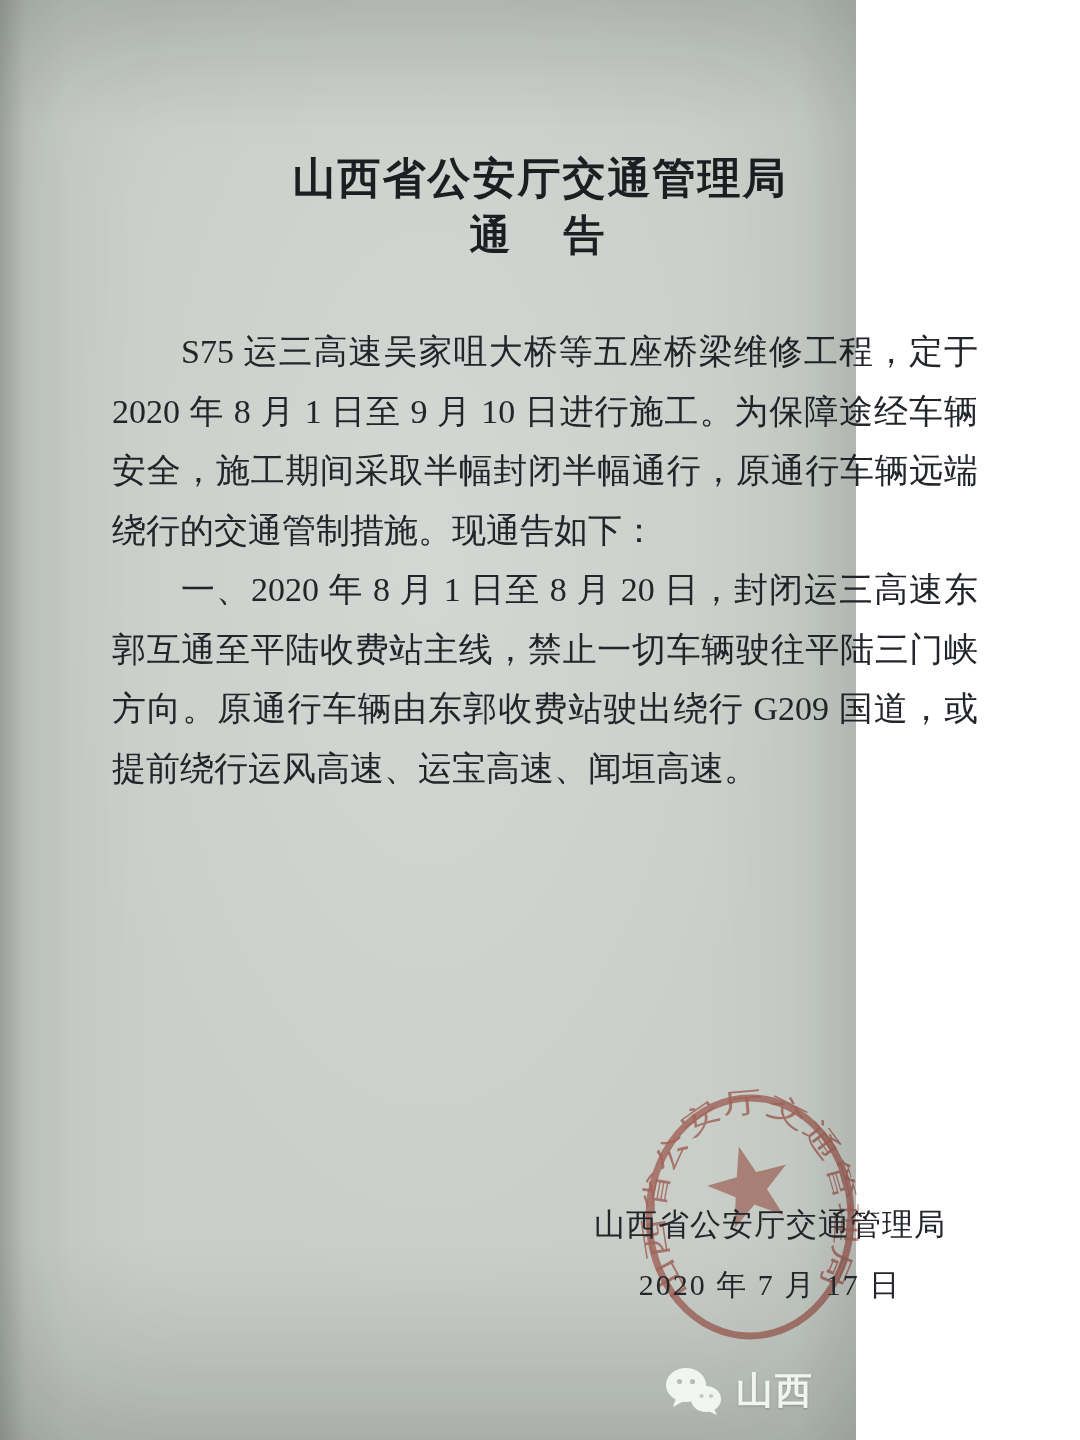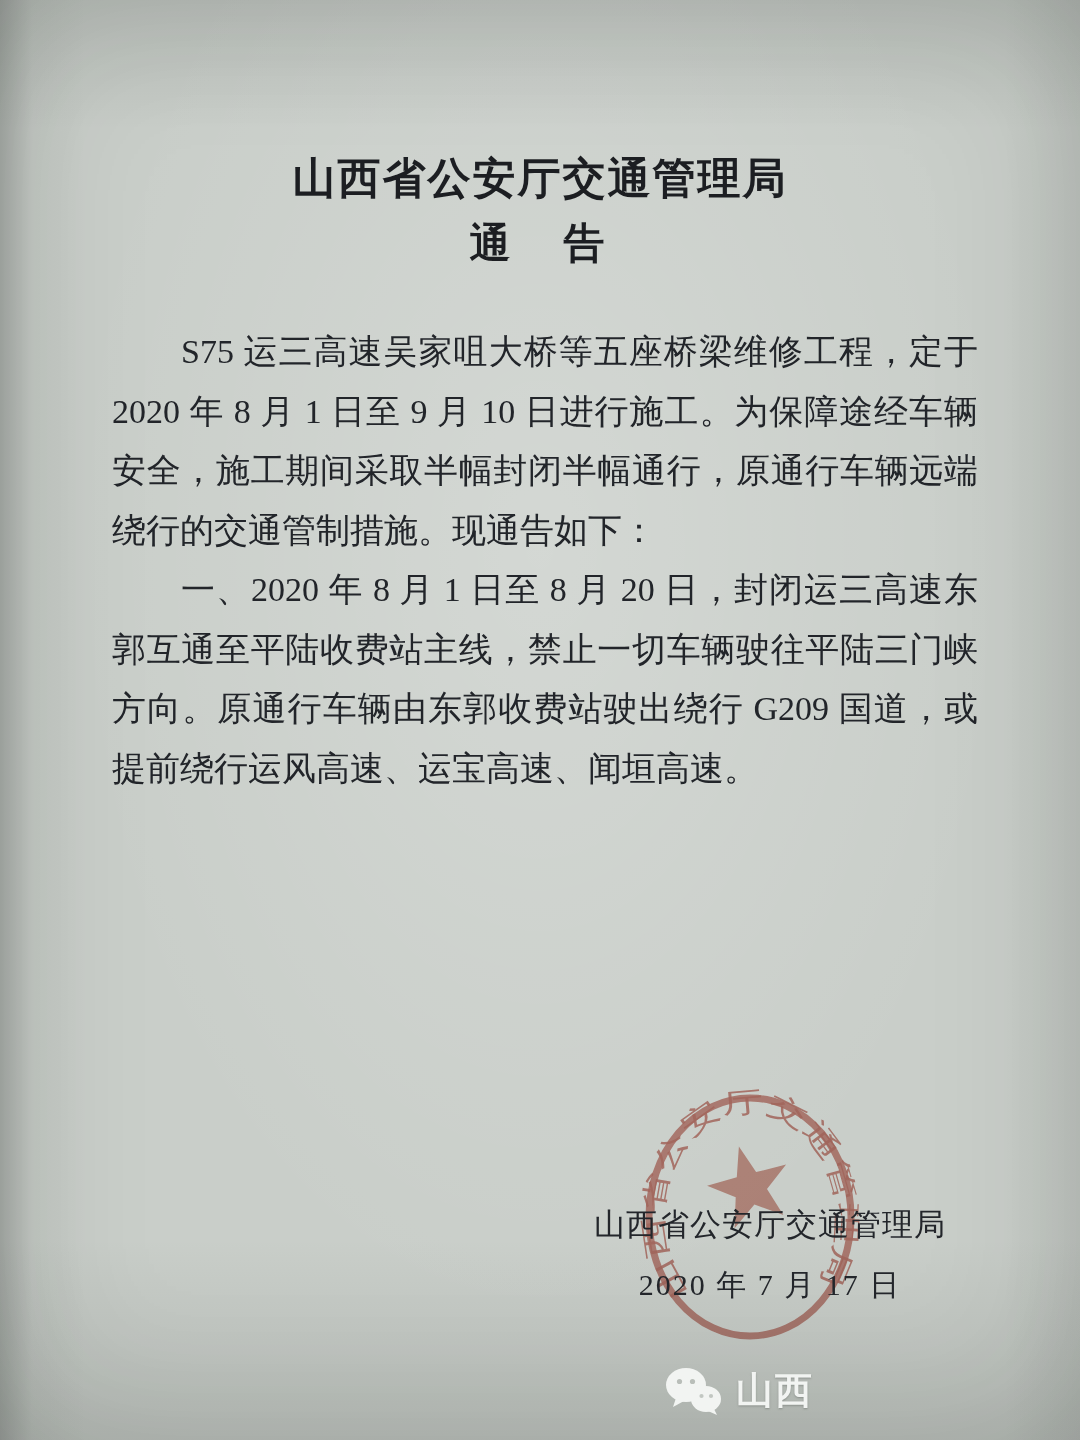--- a/index.html
+++ b/index.html
@@ -3,41 +3,41 @@
 <meta charset="utf-8">
 <style>
   html, body { margin: 0; padding: 0; }
   body {
     width: 1080px; height: 1440px;
     font-family: "Liberation Serif", "DejaVu Serif", serif;
     overflow: hidden;
   }
   .photo {
     position: relative;
-    width: 1080px; height: 1440px;
+    width: 856px; height: 1440px;
     background:
       radial-gradient(ellipse at 50% 38%, rgba(255,255,255,0.20), rgba(255,255,255,0) 62%),
       linear-gradient(to right, rgba(40,45,42,0.22), rgba(40,45,42,0.04) 3%, rgba(40,45,42,0) 8%, rgba(40,45,42,0) 93%, rgba(40,45,42,0.07)),
       linear-gradient(to bottom, rgba(40,45,42,0.10), rgba(40,45,42,0) 9%, rgba(40,45,42,0) 86%, rgba(40,45,42,0.12)),
       #c9cec9;
   }
   .photo::after {
     content: "";
     position: absolute; inset: 0;
     box-shadow: inset 0 0 160px rgba(20,25,22,0.14);
     pointer-events: none;
   }
   .doc-title {
     position: absolute; top: 150px; left: 0; width: 1080px;
     text-align: center;
     font-size: 43px; font-weight: 700; color: #1c1e22;
     letter-spacing: 2px;
   }
   .doc-subtitle {
-    position: absolute; top: 216px; left: 0; width: 1080px;
+    position: absolute; top: 208px; left: 0; width: 1080px;
     text-align: center;
     font-size: 41px; font-weight: 700; color: #1c1e22;
     letter-spacing: 6px;
   }
   .doc-body {
     position: absolute; top: 322px; left: 112px; width: 866px;
     font-size: 34px; line-height: 59.5px; color: #22252a;
     text-align: justify;
   }
   .doc-body p {

